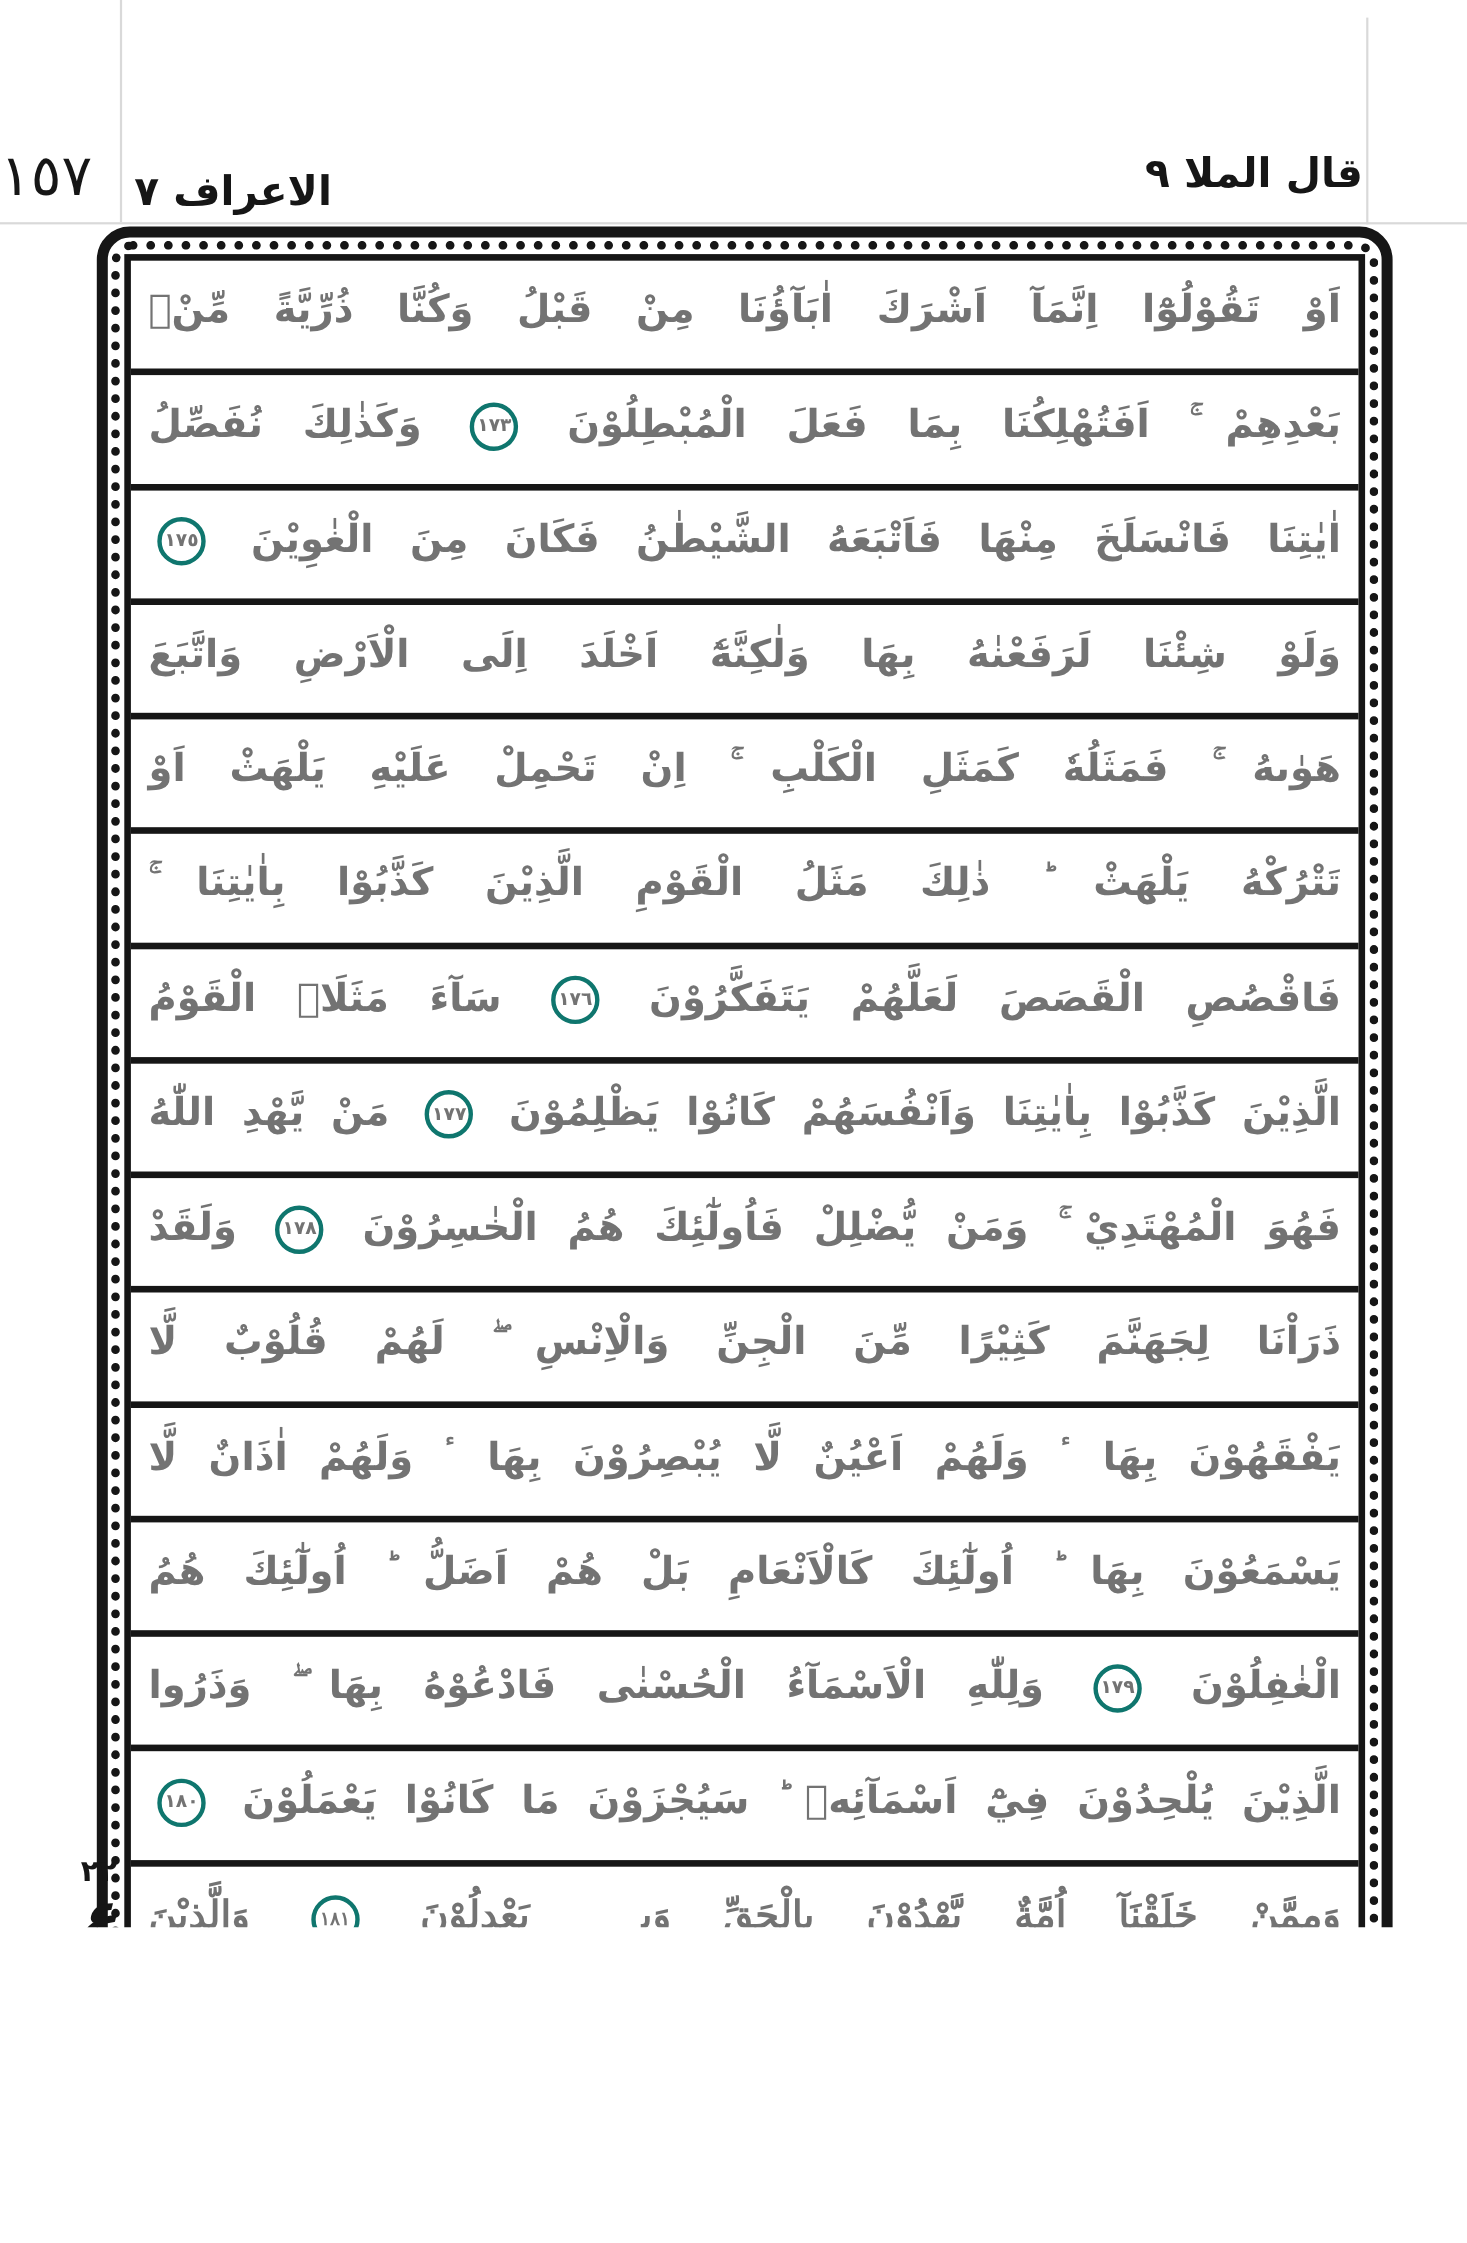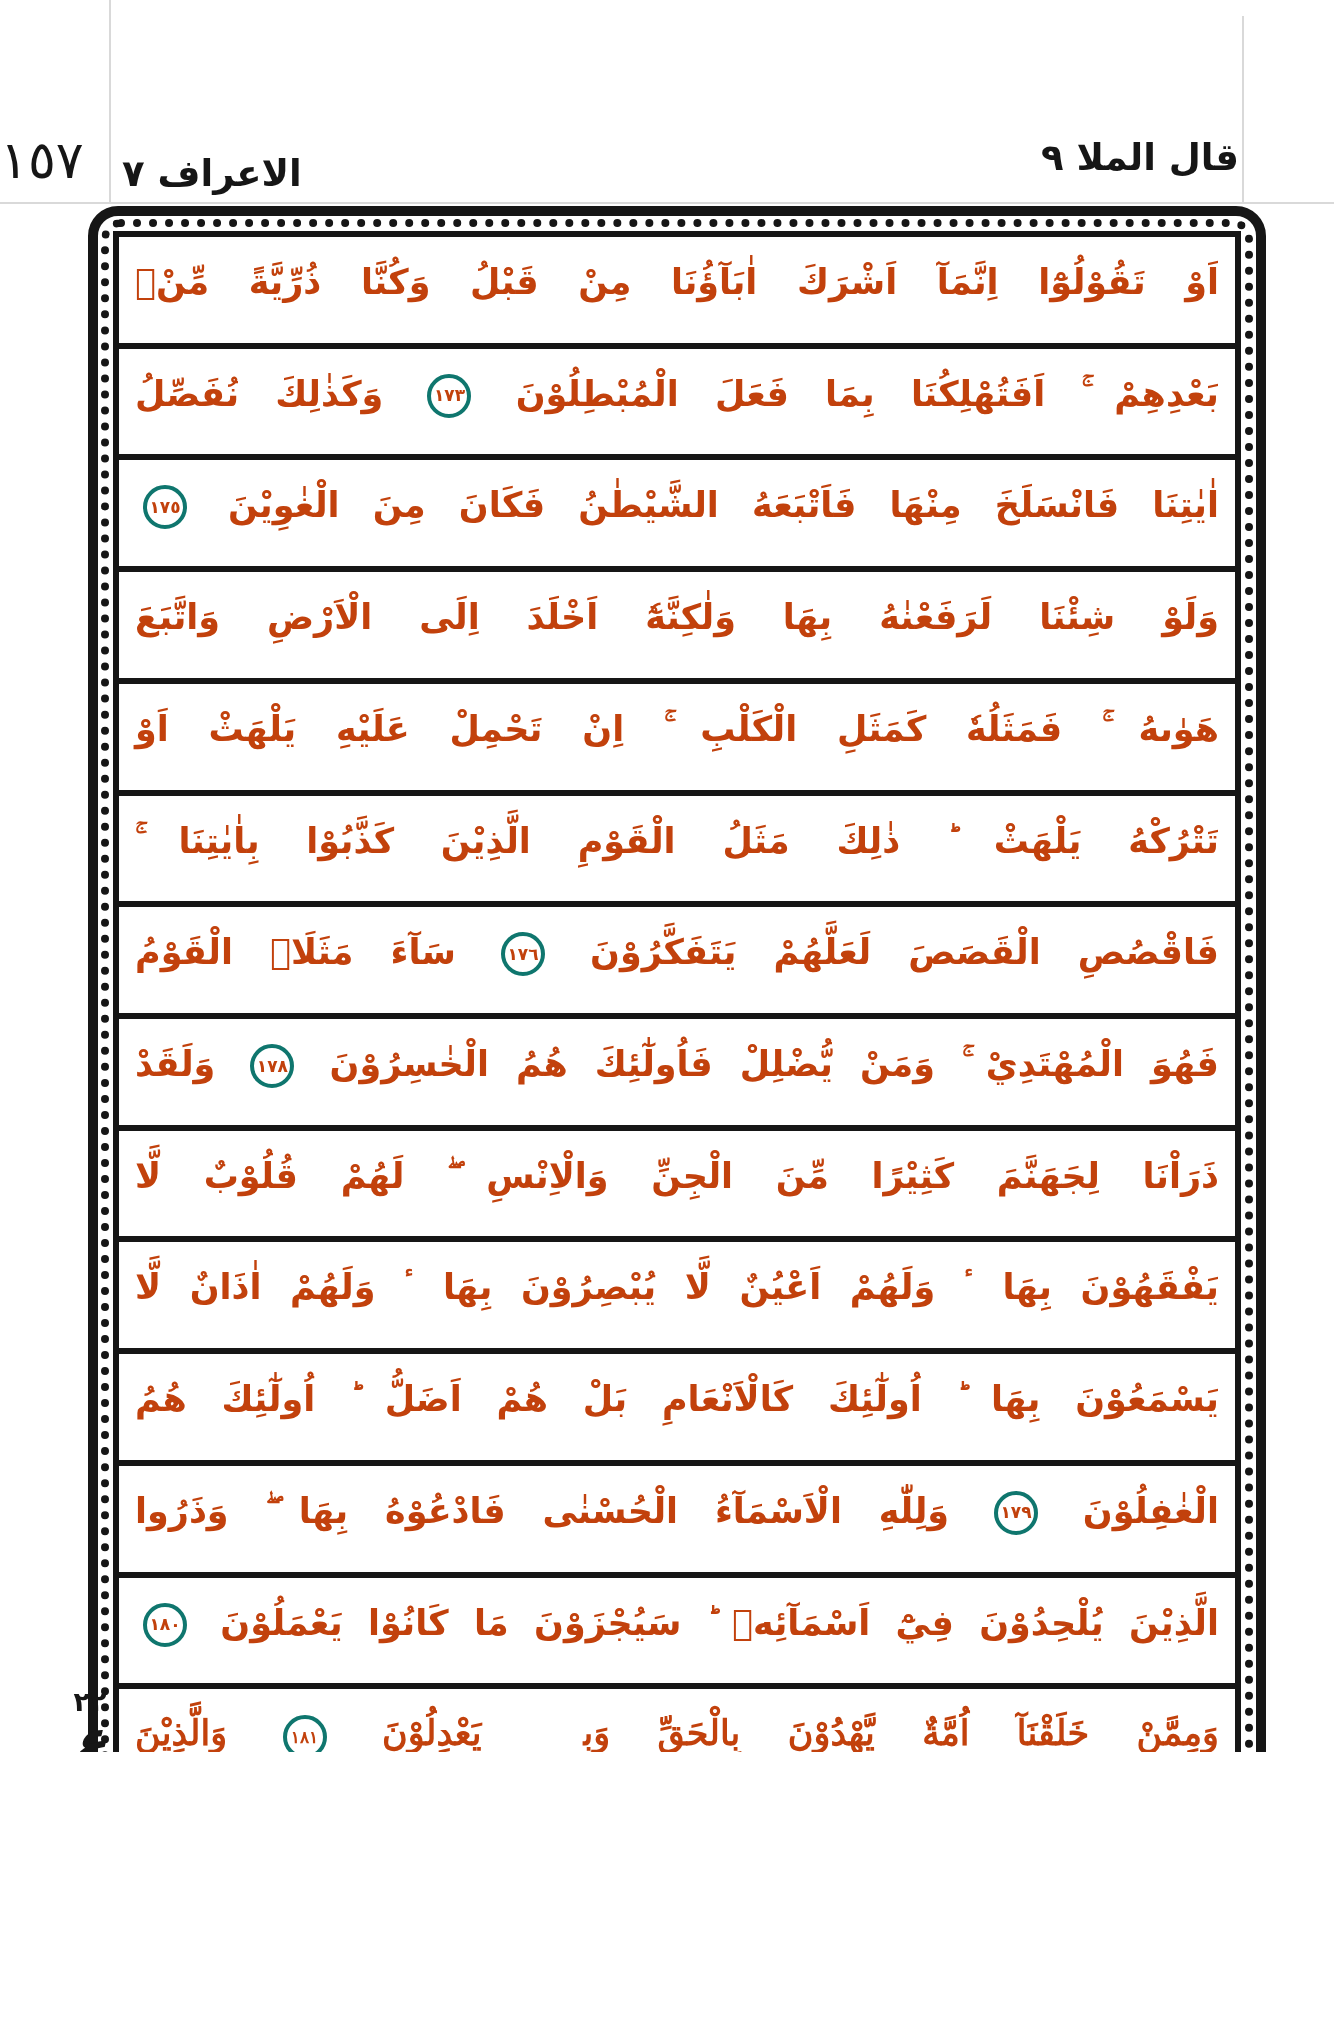--- a/index.html
+++ b/index.html
@@ -34,21 +34,21 @@
     width:100%; height:100%;
     border:6px solid #161616;
     display:flex; flex-direction:column;
   }
   .qline {
     flex:1; min-height:0;
     border-bottom:6px solid #161616;
     direction:rtl;
     text-align:justify; text-align-last:justify;
     padding:0 16px;
-    font-size:35px; font-weight:bold; color:#c2410c;
+    font-size:35px; font-weight:bold; color:#737373;
     line-height:90px; overflow:hidden;
   }
   .qline:last-child { border-bottom:none;font-family:Liberation Serif, serif; }
   .verse-circle {
     display:inline-flex; align-items:center; justify-content:center;
     width:44px; height:44px; border:4px solid #0f766e; border-radius:50%;
     font-size:17px; font-weight:bold; line-height:1;
     vertical-align:middle; margin:0 8px;
   }
 
@@ -86,20 +86,21 @@
   <div class="frame">
     <div class="beads">
       <div class="textbox" id="lines-container">
           <div class="qline"><span>اَوْ تَقُوْلُوْٓا اِنَّمَآ اَشْرَكَ اٰبَآؤُنَا مِنْ قَبْلُ وَكُنَّا ذُرِّيَّةً مِّنْۢ</span> </div>
           <div class="qline"><span>بَعْدِهِمْ ۚ اَفَتُهْلِكُنَا بِمَا فَعَلَ الْمُبْطِلُوْنَ</span> <span class="verse-circle">١٧٣</span> <span>وَكَذٰلِكَ نُفَصِّلُ</span> </div>
           <div class="qline"><span>اٰيٰتِنَا فَانْسَلَخَ مِنْهَا فَاَتْبَعَهُ الشَّيْطٰنُ فَكَانَ مِنَ الْغٰوِيْنَ</span> <span class="verse-circle">١٧٥</span> </div>
           <div class="qline"><span>وَلَوْ شِئْنَا لَرَفَعْنٰهُ بِهَا وَلٰكِنَّهٗٓ اَخْلَدَ اِلَى الْاَرْضِ وَاتَّبَعَ</span> </div>
           <div class="qline"><span>هَوٰىهُ ۚ فَمَثَلُهٗ كَمَثَلِ الْكَلْبِ ۚ اِنْ تَحْمِلْ عَلَيْهِ يَلْهَثْ اَوْ</span> </div>
           <div class="qline"><span>تَتْرُكْهُ يَلْهَثْ ؕ ذٰلِكَ مَثَلُ الْقَوْمِ الَّذِيْنَ كَذَّبُوْا بِاٰيٰتِنَا ۚ</span> </div>
           <div class="qline"><span>فَاقْصُصِ الْقَصَصَ لَعَلَّهُمْ يَتَفَكَّرُوْنَ</span> <span class="verse-circle">١٧٦</span> <span>سَآءَ مَثَلَاۨ الْقَوْمُ</span> </div>
+          <div class="qline"><span>الَّذِيْنَ كَذَّبُوْا بِاٰيٰتِنَا وَاَنْفُسَهُمْ كَانُوْا يَظْلِمُوْنَ</span> <span class="verse-circle">١٧٧</span> <span>مَنْ يَّهْدِ اللّٰهُ</span> </div>
           <div class="qline"><span>فَهُوَ الْمُهْتَدِيْ ۚ وَمَنْ يُّضْلِلْ فَاُولٰٓئِكَ هُمُ الْخٰسِرُوْنَ</span> <span class="verse-circle">١٧٨</span> <span>وَلَقَدْ</span> </div>
           <div class="qline"><span>ذَرَاْنَا لِجَهَنَّمَ كَثِيْرًا مِّنَ الْجِنِّ وَالْاِنْسِ ۖ لَهُمْ قُلُوْبٌ لَّا</span> </div>
           <div class="qline"><span>يَفْقَهُوْنَ بِهَا ٴ وَلَهُمْ اَعْيُنٌ لَّا يُبْصِرُوْنَ بِهَا ٴ وَلَهُمْ اٰذَانٌ لَّا</span> </div>
           <div class="qline"><span>يَسْمَعُوْنَ بِهَا ؕ اُولٰٓئِكَ كَالْاَنْعَامِ بَلْ هُمْ اَضَلُّ ؕ اُولٰٓئِكَ هُمُ</span> </div>
           <div class="qline"><span>الْغٰفِلُوْنَ</span> <span class="verse-circle">١٧٩</span> <span>وَلِلّٰهِ الْاَسْمَآءُ الْحُسْنٰى فَادْعُوْهُ بِهَا ۖ وَذَرُوا</span> </div>
           <div class="qline"><span>الَّذِيْنَ يُلْحِدُوْنَ فِيْٓ اَسْمَآئِهٖ ؕ سَيُجْزَوْنَ مَا كَانُوْا يَعْمَلُوْنَ</span> <span class="verse-circle">١٨٠</span> </div>
           <div class="qline"><span>وَمِمَّنْ خَلَقْنَآ اُمَّةٌ يَّهْدُوْنَ بِالْحَقِّ وَبِهٖ يَعْدِلُوْنَ</span> <span class="verse-circle">١٨١</span> <span>وَالَّذِيْنَ</span> </div>
         </div>
     </div>
   </div>

